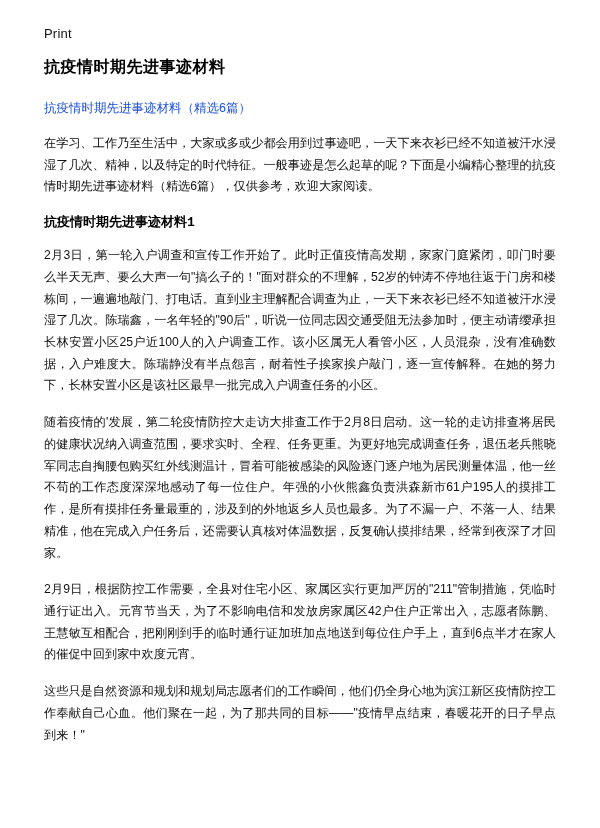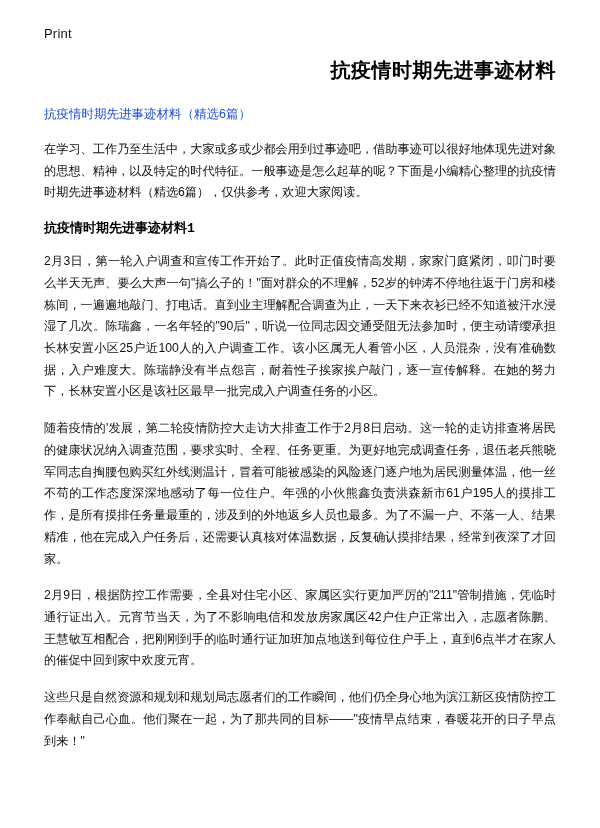--- a/index.html
+++ b/index.html
@@ -22,22 +22,22 @@
     background: #fff;
     position: relative;
   }
   .print-label {
     font-size: 13px;
     color: #111;
     margin: 0 0 16px 0;
     letter-spacing: 0.2px;
   }
   .doc-title {
-    text-align: right;
-    font-size: 20px;
+    text-align: left;
+    font-size: 16px;
     font-weight: bold;
     margin: 6px 0 22px 0;
     letter-spacing: 0.5px;
     color: #000;
   }
   .subtitle {
     font-size: 12.5px;
     margin: 0 0 16px 0;
     color: #1d4ed8;
   }
@@ -61,21 +61,21 @@
 <body>
 
 <div class="page">
 
   <div class="print-label">Print</div>
 
   <h1 class="doc-title">抗疫情时期先进事迹材料</h1>
 
   <div class="subtitle">抗疫情时期先进事迹材料（精选6篇）</div>
 
-  <p class="body-text">在学习、工作乃至生活中，大家或多或少都会用到过事迹吧，借助事迹可以很好地体现先进对象的思想、精神，以及特定的时代特征。一般事迹是怎么起草的呢？下面是小编精心整理的抗疫情时期先进事迹材料（精选6篇），仅供参考，欢迎大家阅读。</p>
+  <p class="body-text">在学习、工作乃至生活中，大家或多或少都会用到过事迹吧，一天下来衣衫已经不知道被汗水浸湿了几次、精神，以及特定的时代特征。一般事迹是怎么起草的呢？下面是小编精心整理的抗疫情时期先进事迹材料（精选6篇），仅供参考，欢迎大家阅读。</p>
 
   <div class="section-heading">抗疫情时期先进事迹材料1</div>
 
   <p class="body-text">2月3日，第一轮入户调查和宣传工作开始了。此时正值疫情高发期，家家门庭紧闭，叩门时要么半天无声、要么大声一句"搞么子的！"面对群众的不理解，52岁的钟涛不停地往返于门房和楼栋间，一遍遍地敲门、打电话。直到业主理解配合调查为止，一天下来衣衫已经不知道被汗水浸湿了几次。陈瑞鑫，一名年轻的"90后"，听说一位同志因交通受阻无法参加时，便主动请缨承担长林安置小区25户近100人的入户调查工作。该小区属无人看管小区，人员混杂，没有准确数据，入户难度大。陈瑞静没有半点怨言，耐着性子挨家挨户敲门，逐一宣传解释。在她的努力下，长林安置小区是该社区最早一批完成入户调查任务的小区。</p>
   <p class="body-text">随着疫情的'发展，第二轮疫情防控大走访大排查工作于2月8日启动。这一轮的走访排查将居民的健康状况纳入调查范围，要求实时、全程、任务更重。为更好地完成调查任务，退伍老兵熊晓军同志自掏腰包购买红外线测温计，冒着可能被感染的风险逐门逐户地为居民测量体温，他一丝不苟的工作态度深深地感动了每一位住户。年强的小伙熊鑫负责洪森新市61户195人的摸排工作，是所有摸排任务量最重的，涉及到的外地返乡人员也最多。为了不漏一户、不落一人、结果精准，他在完成入户任务后，还需要认真核对体温数据，反复确认摸排结果，经常到夜深了才回家。</p>
   <p class="body-text">2月9日，根据防控工作需要，全县对住宅小区、家属区实行更加严厉的"211"管制措施，凭临时通行证出入。元宵节当天，为了不影响电信和发放房家属区42户住户正常出入，志愿者陈鹏、王慧敏互相配合，把刚刚到手的临时通行证加班加点地送到每位住户手上，直到6点半才在家人的催促中回到家中欢度元宵。</p>
   <p class="body-text">这些只是自然资源和规划和规划局志愿者们的工作瞬间，他们仍全身心地为滨江新区疫情防控工作奉献自己心血。他们聚在一起，为了那共同的目标——"疫情早点结束，春暖花开的日子早点到来！"</p>
 
 </div>
 

